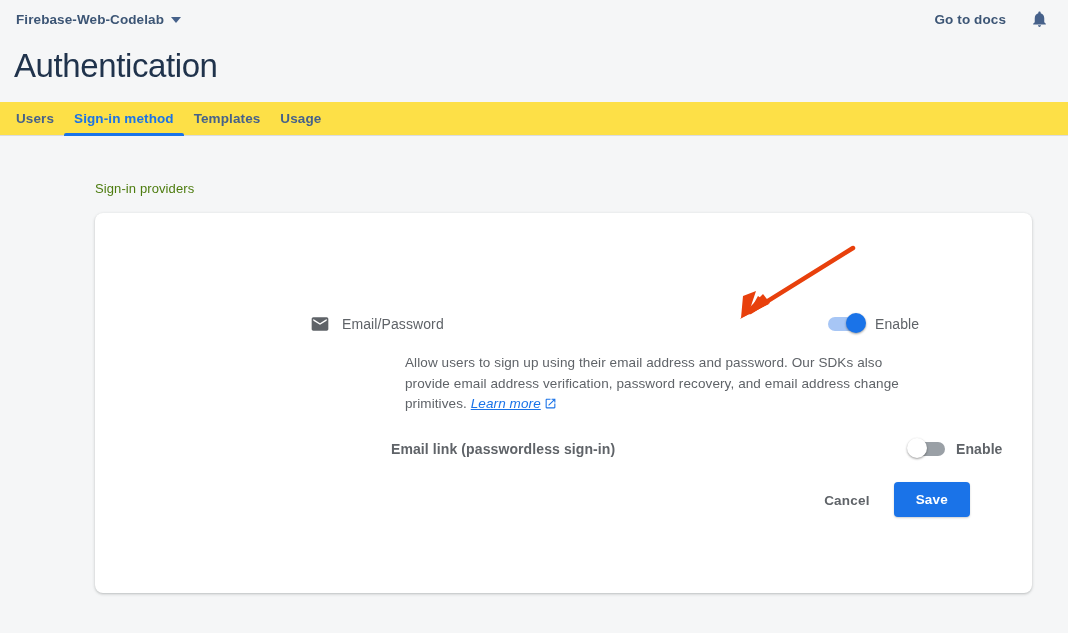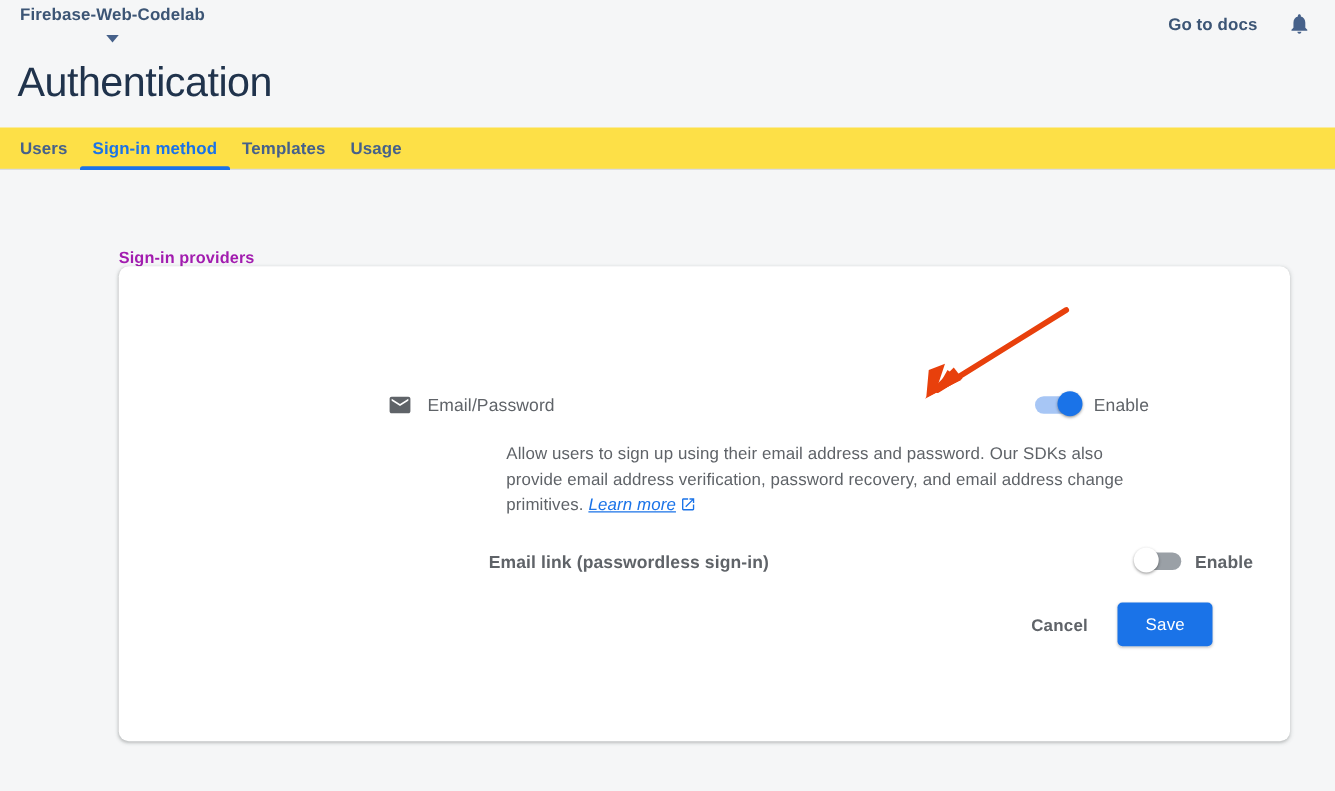--- a/index.html
+++ b/index.html
@@ -24,21 +24,20 @@
     align-items: center;
     padding: 0 16px 0 14px;
     background: #f5f6f7;
   }
   .project-selector {
     display: flex;
     align-items: center;
     gap: 7px;
     cursor: pointer;
     padding: 3px 2px;
-    flex-direction: column;
   }
   .project-name {
     font-size: 13.5px;
     font-weight: 700;
     color: #3c5575;
     letter-spacing: .1px;
   }
   .caret-down {
     width: 0; height: 0;
     border-left: 5px solid transparent;
@@ -109,23 +108,23 @@
     background: #1a73e8;
     border-radius: 2px 2px 0 0;
   }
 
   
   .content {
     padding: 0 0 0 0;
   }
   .section-title {
     font-size: 13px;
-    font-weight: 700;
-    color: #a21caf;
-    margin: 62px 0 0 95px;
+    font-weight: 400;
+    color: #4d7c0f;
+    margin: 45px 0 0 95px;
     letter-spacing: .1px;
   }
 
   .card {
     position: absolute;
     left: 95px;
     top: 213px;
     width: 937px;
     height: 380px;
     background: #ffffff;
@@ -235,21 +234,21 @@
     padding: 9px 14px;
     border-radius: 4px;
     cursor: pointer;
     letter-spacing: .2px;
   }
   .btn-save {
     background: #1a73e8;
     border: none;
     font-family: inherit;
     font-size: 13.5px;
-    font-weight: 400;
+    font-weight: 700;
     color: #ffffff;
     padding: 10px 22px;
     border-radius: 4px;
     cursor: pointer;
     letter-spacing: .2px;
     box-shadow: 0 1px 2px rgba(60,64,67,.25);
   }
 
   
   .annotation-arrow {

